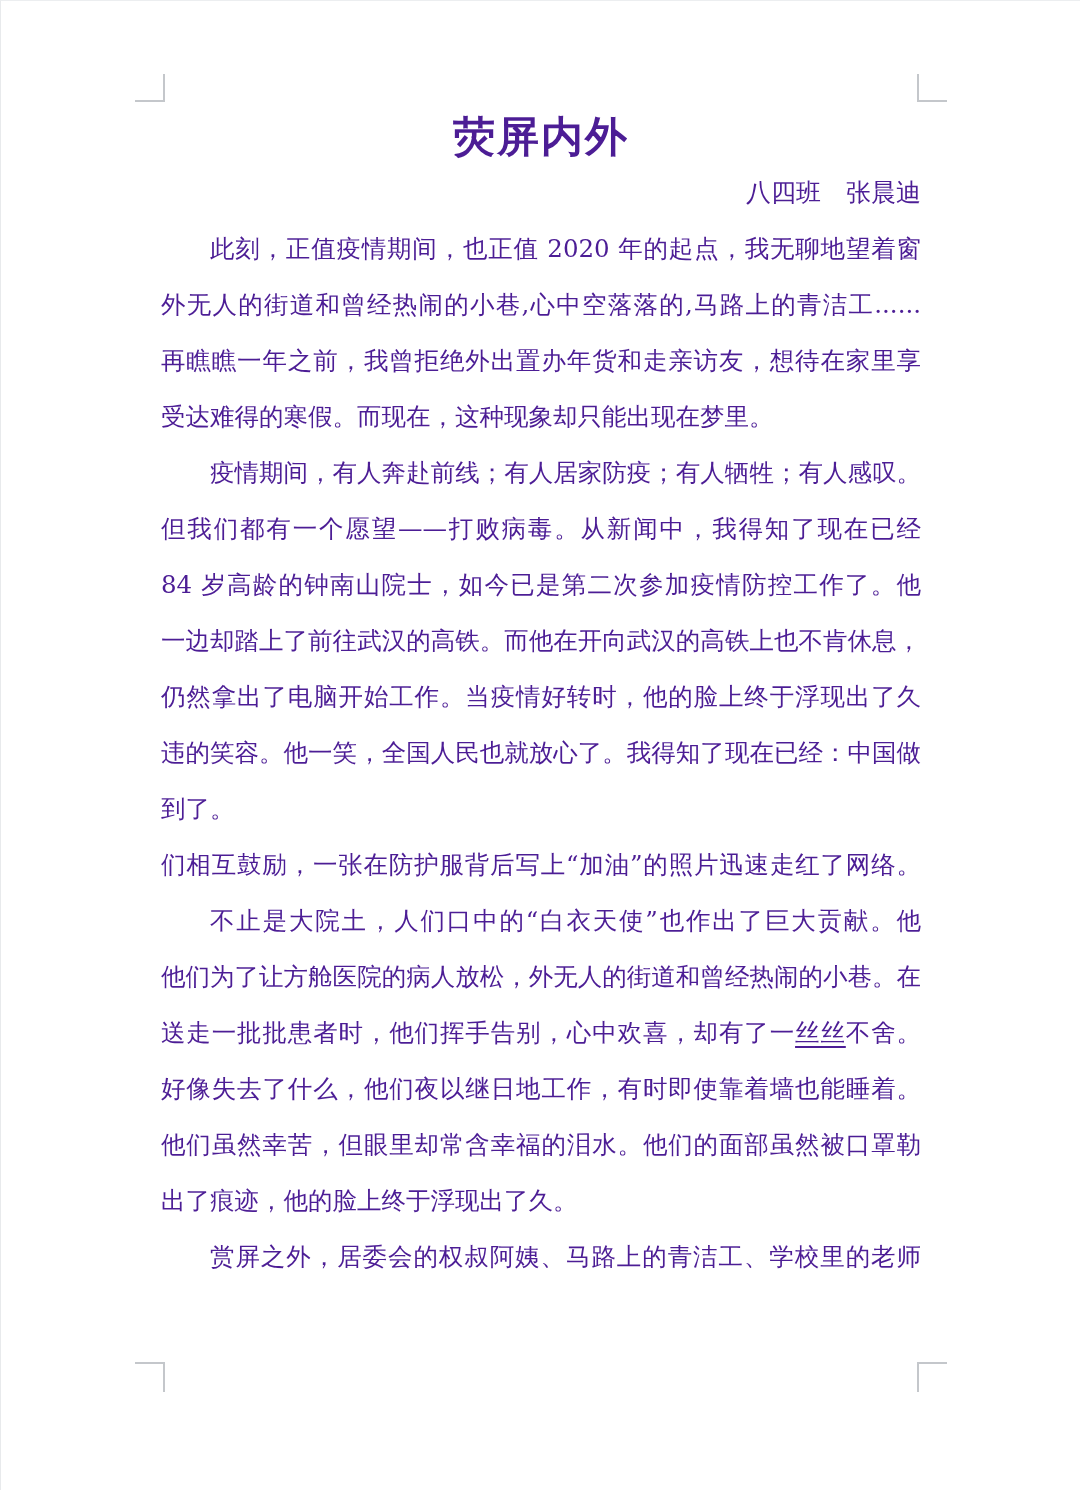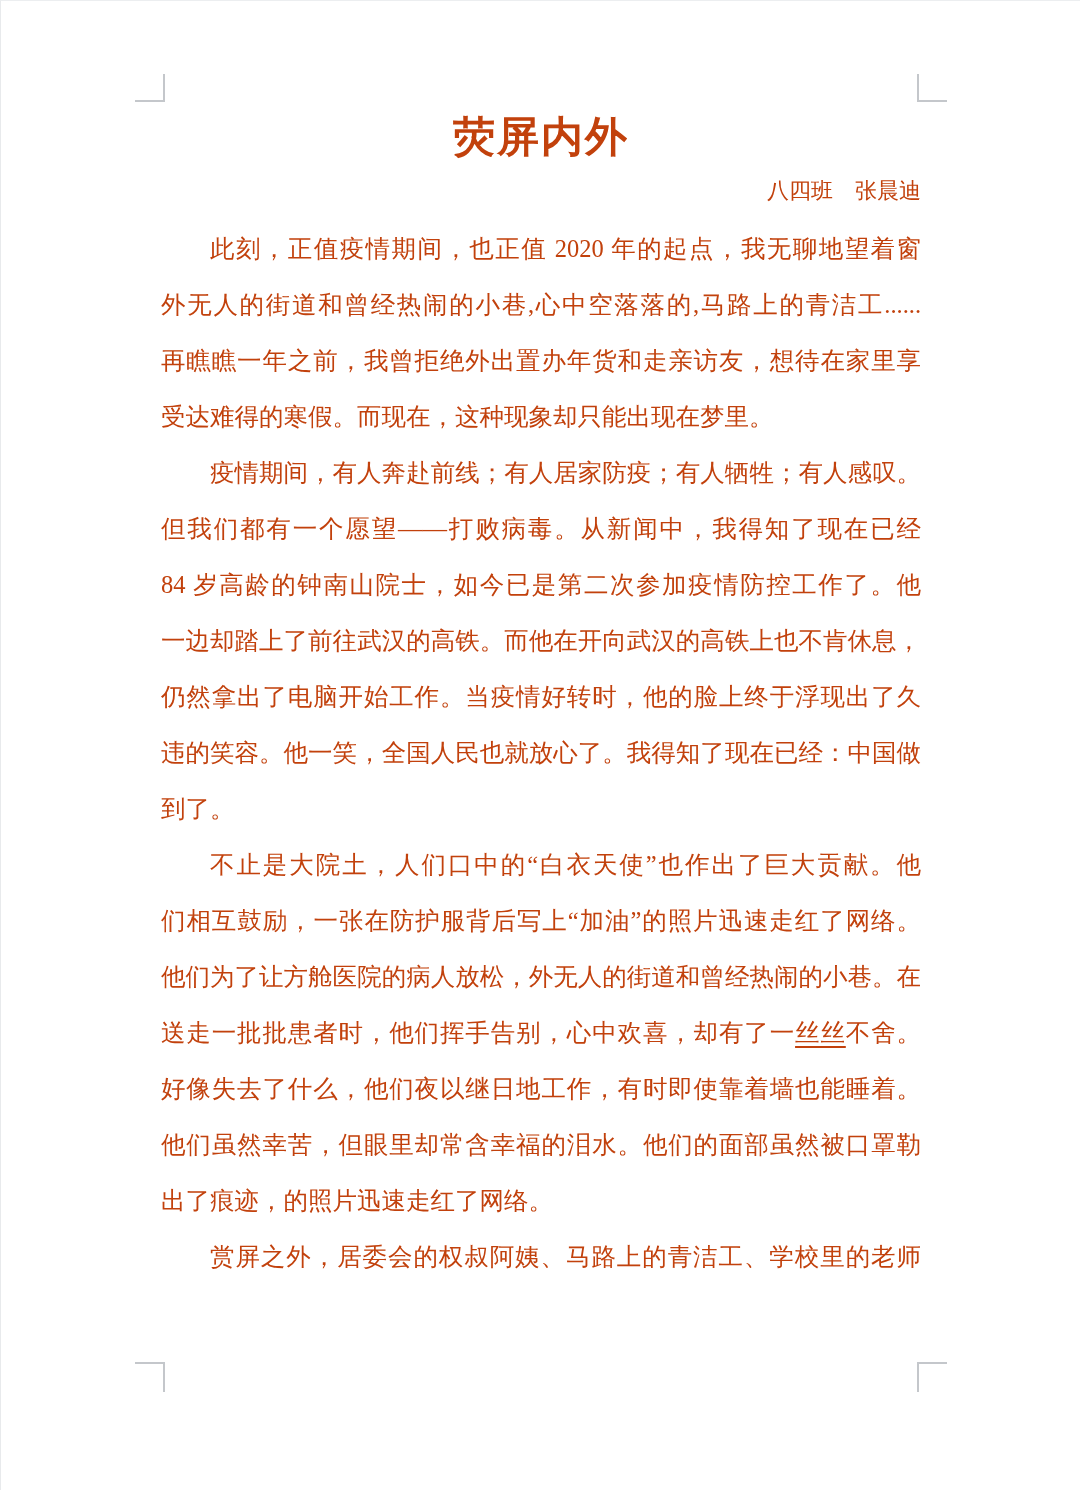--- a/index.html
+++ b/index.html
@@ -9,21 +9,21 @@
   }
   .page {
     position: relative;
     width: 1080px;
     height: 1490px;
     background: #ffffff;
     overflow: hidden;
     border-left: 1px solid #e8eaec;
     border-top: 1px solid #eceef0;
     font-family: "DejaVu Serif", serif;
-    color: #c2410c;
+    color: #4c1d95;
   }
   
   .cm-bar {
     position: absolute;
     background: #c4c7cb;
   }
   
   .content {
     position: absolute;
     left: 160px;
@@ -36,30 +36,28 @@
     line-height: 56px;
     text-align: center;
     font-size: 42px;
     font-weight: bold;
     letter-spacing: 2px;
   }
   .author-line {
     height: 56px;
     line-height: 56px;
     text-align: right;
-    font-size: 22px;
-    font-family: Liberation Mono, monospace;
+    font-size: 25px;
   }
   .para { margin: 0; }
   .line {
     height: 56px;
     line-height: 56px;
     font-size: 24.5px;
     white-space: nowrap;
-    font-family: Liberation Serif, serif;
   }
   .line.justify {
     white-space: normal;
     text-align: justify;
     text-align-last: justify;
   }
   .line.para-end {
     white-space: normal;
     text-align: left;
     text-align-last: left;
@@ -112,27 +110,27 @@
       <div class="line justify indent">疫情期间，有人奔赴前线；有人居家防疫；有人牺牲；有人感叹。</div>
       <div class="line justify">但我们都有一个愿望——打败病毒。从新闻中，我得知了现在已经</div>
       <div class="line justify">84 岁高龄的钟南山院士，如今已是第二次参加疫情防控工作了。他</div>
       <div class="line justify">一边却踏上了前往武汉的高铁。而他在开向武汉的高铁上也不肯休息，</div>
       <div class="line justify">仍然拿出了电脑开始工作。当疫情好转时，他的脸上终于浮现出了久</div>
       <div class="line justify">违的笑容。他一笑，全国人民也就放心了。我得知了现在已经：中国做</div>
       <div class="line para-end">到了。</div>
     </div>
 
     <div class="para">
+      <div class="line justify">们相互鼓励，一张在防护服背后写上“加油”的照片迅速走红了网络。</div>
       <div class="line justify indent">不止是大院土，人们口中的“白衣天使”也作出了巨大贡献。他</div>
-      <div class="line justify">们相互鼓励，一张在防护服背后写上“加油”的照片迅速走红了网络。</div>
       <div class="line justify">他们为了让方舱医院的病人放松，外无人的街道和曾经热闹的小巷。在</div>
       <div class="line justify"><span>送走一批批患者时，他们挥手告别，心中欢喜，却有了一</span><span class="underlined-phrase">丝丝</span><span>不舍。</span></div>
       <div class="line justify">好像失去了什么，他们夜以继日地工作，有时即使靠着墙也能睡着。</div>
       <div class="line justify">他们虽然幸苦，但眼里却常含幸福的泪水。他们的面部虽然被口罩勒</div>
-      <div class="line para-end">出了痕迹，的照片迅速走红了网络。</div>
+      <div class="line para-end">出了痕迹，他的脸上终于浮现出了久。</div>
     </div>
 
     <div class="para">
       <div class="line justify indent">赏屏之外，居委会的权叔阿姨、马路上的青洁工、学校里的老师</div>
     </div>
 
   </div>
 </div>
 
 </body></html>

